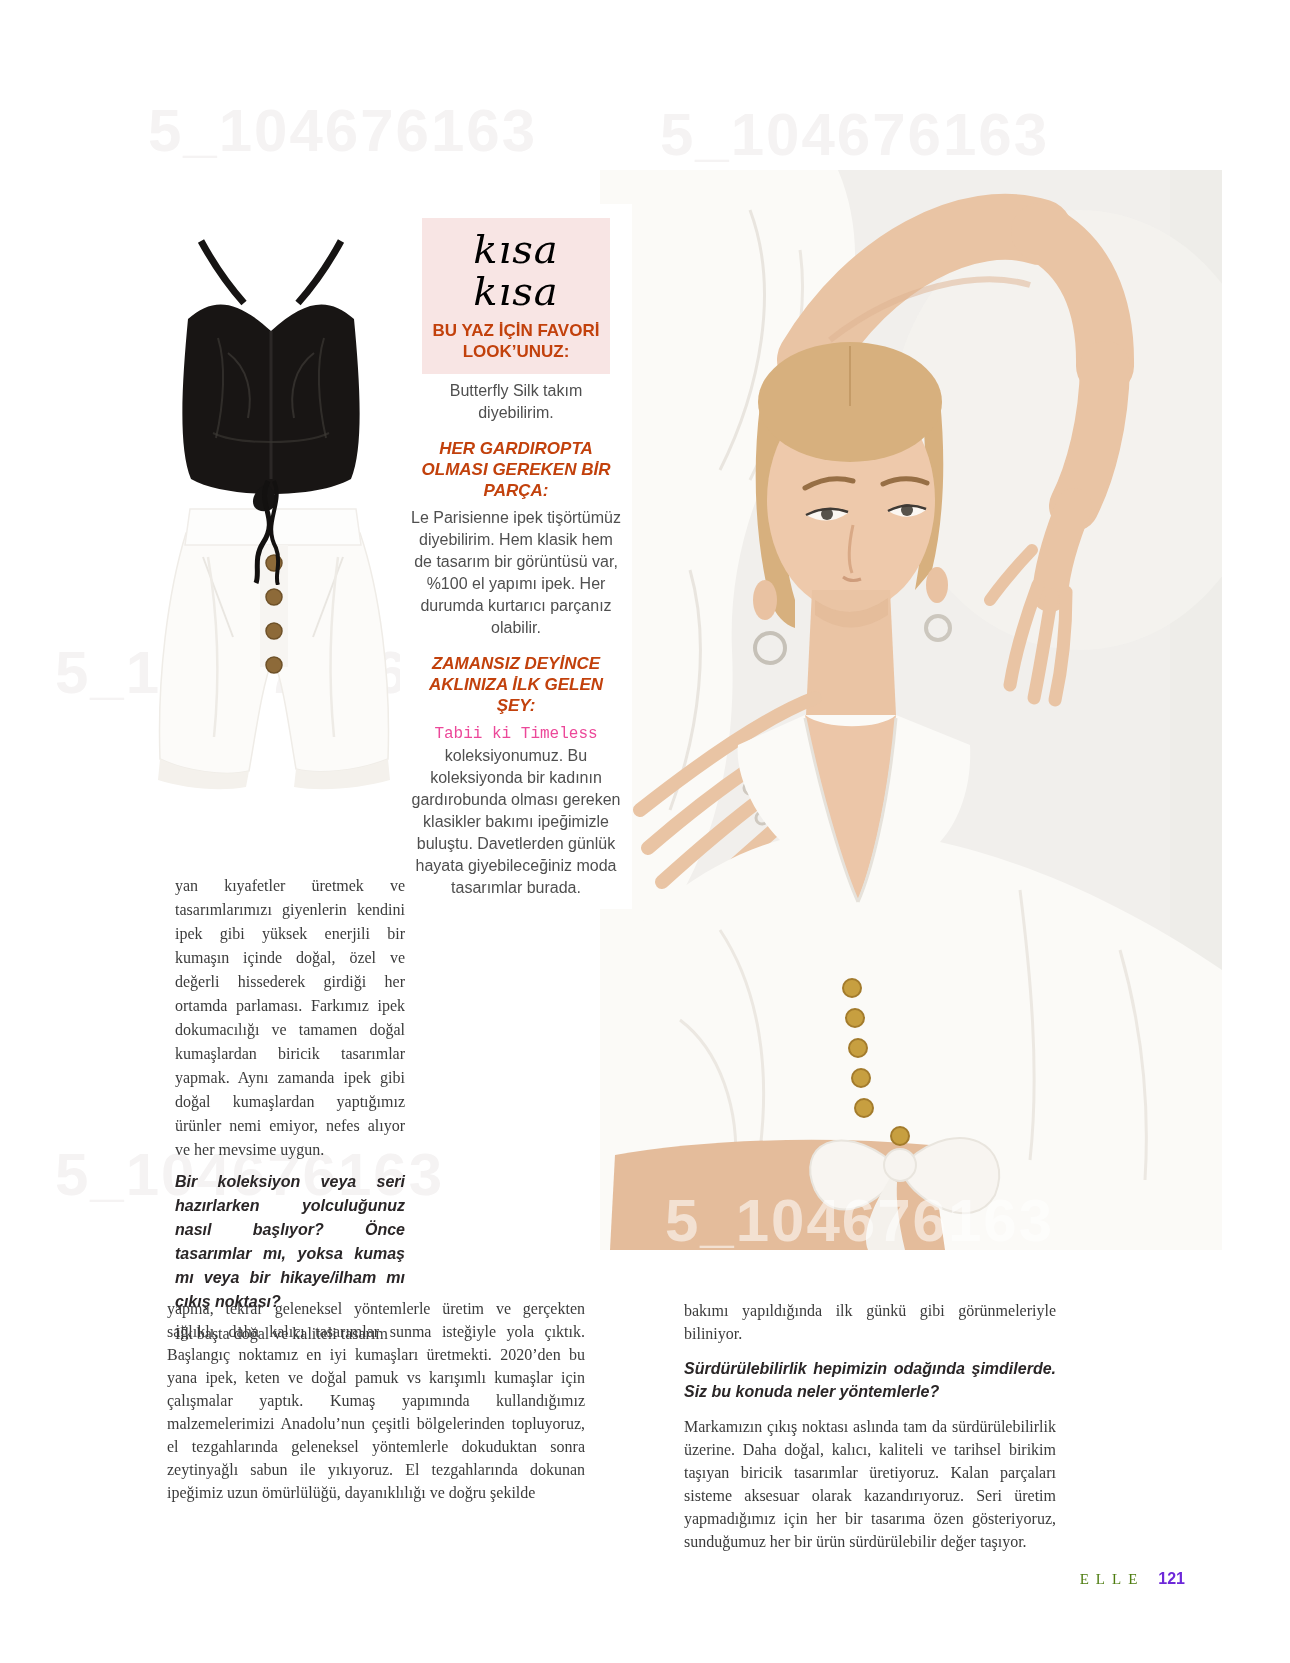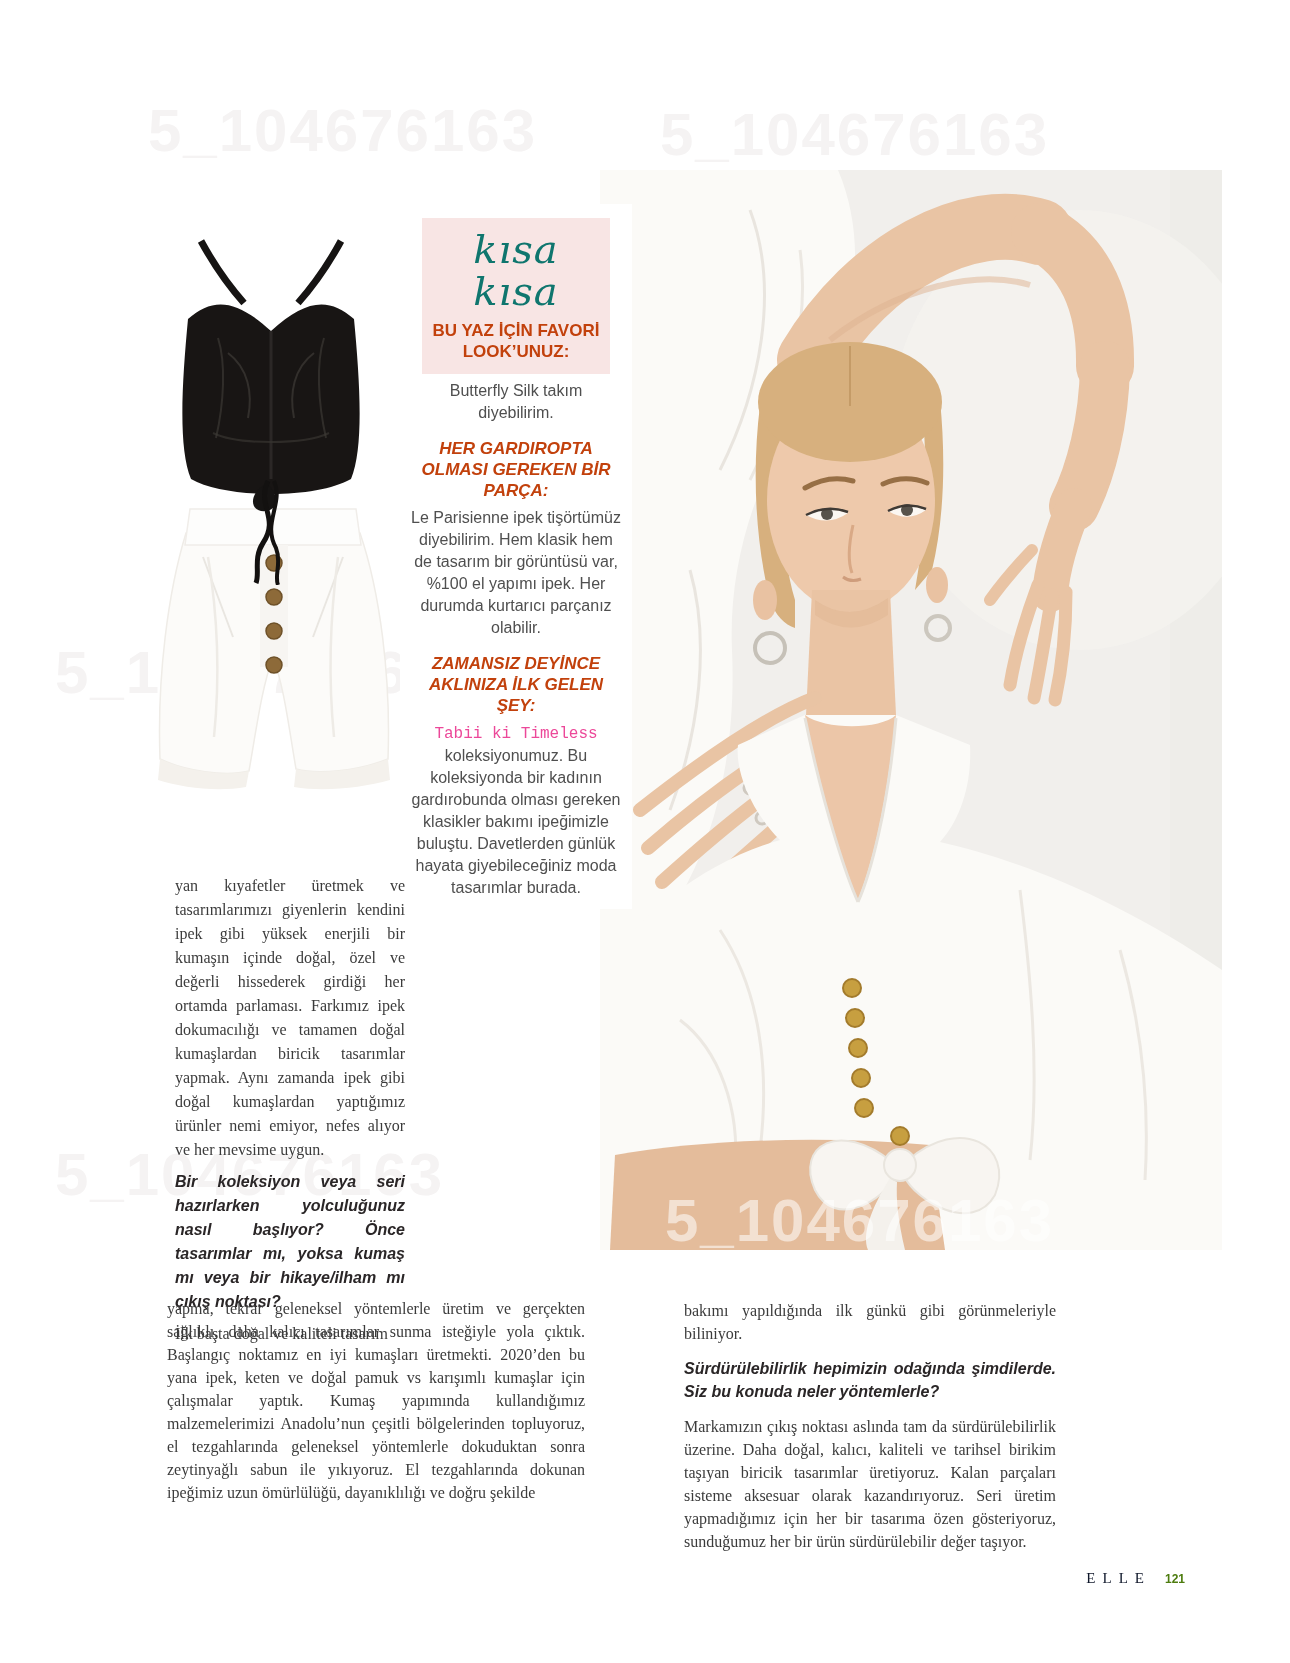--- a/index.html
+++ b/index.html
@@ -18,41 +18,41 @@
   
   .prod-shorts{position:absolute;left:148px;top:497px;width:250px;height:295px;z-index:1;}
   .prod-cami{position:absolute;left:168px;top:233px;width:206px;height:352px;z-index:2;}
   .prod-cami svg,.prod-shorts svg{display:block;width:100%;height:100%;}
 
   
   .sidebar{position:absolute;left:400px;top:204px;width:232px;min-height:597px;background:#ffffff;
            z-index:3;text-align:center;box-sizing:border-box;padding:14px 10px 10px;}
   .pinkbox{background:#f8e5e4;margin:0 auto;width:188px;padding:10px 6px 12px;box-sizing:border-box;}
   .script-title{font-family:"DejaVu Serif",serif;font-style:italic;font-size:40px;line-height:1.05;
-                color:#0f766e;letter-spacing:1px;}
+                color:#000000;letter-spacing:1px;}
   .sb-head{font-weight:bold;font-size:17px;line-height:21px;color:#c2410c;letter-spacing:0;}
   .pinkbox .sb-head{margin-top:8px;}
   .sb-body{font-size:16px;line-height:22px;color:#4f4f4f;margin-top:6px;}
   .sb-gap{margin-top:14px;font-style:italic;}
   .sb-serif{font-family:Liberation Mono, monospace;color:#ec4899;}
 
   
   .serif-text{font-family:"Liberation Serif",serif;font-size:16px;color:#3b3b3b;text-align:justify;}
   .question{font-family:"Liberation Sans",sans-serif;font-weight:bold;font-style:italic;
             font-size:16px;color:#2a2627;text-align:justify;}
   .col-narrow{position:absolute;left:167px;top:866px;width:246px;z-index:3;line-height:24px;}
   .col-narrow p{margin:8px;}
   .col-wide{position:absolute;left:167px;top:1297px;width:418px;z-index:3;line-height:23px;}
   .col-right{position:absolute;left:672px;top:1287px;width:396px;z-index:3;line-height:23px;}
   .col-right p{margin:12px;}
 
   
   .footer{position:absolute;right:105px;top:1570px;z-index:3;display:flex;align-items:baseline;gap:14px;}
-  .elle{font-family:"Liberation Serif",serif;font-size:15px;letter-spacing:7px;color:#0f172a;}
-  .pagenum{font-family:"Liberation Sans",sans-serif;font-weight:bold;font-size:12px;color:#4d7c0f;}
+  .elle{font-family:"Liberation Serif",serif;font-size:15px;letter-spacing:7px;color:#4d7c0f;}
+  .pagenum{font-family:"Liberation Sans",sans-serif;font-weight:bold;font-size:16px;color:#6d28d9;}
 </style>
 </head>
 <body>
 
 <div class="page">
 
   <div class="wm" style="left:148px;top:96px">5_104676163</div>
   <div class="wm" style="left:660px;top:100px">5_104676163</div>
   <div class="wm" style="left:55px;top:638px">5_104676163</div>
   <div class="wm" style="left:55px;top:1140px">5_104676163</div>

